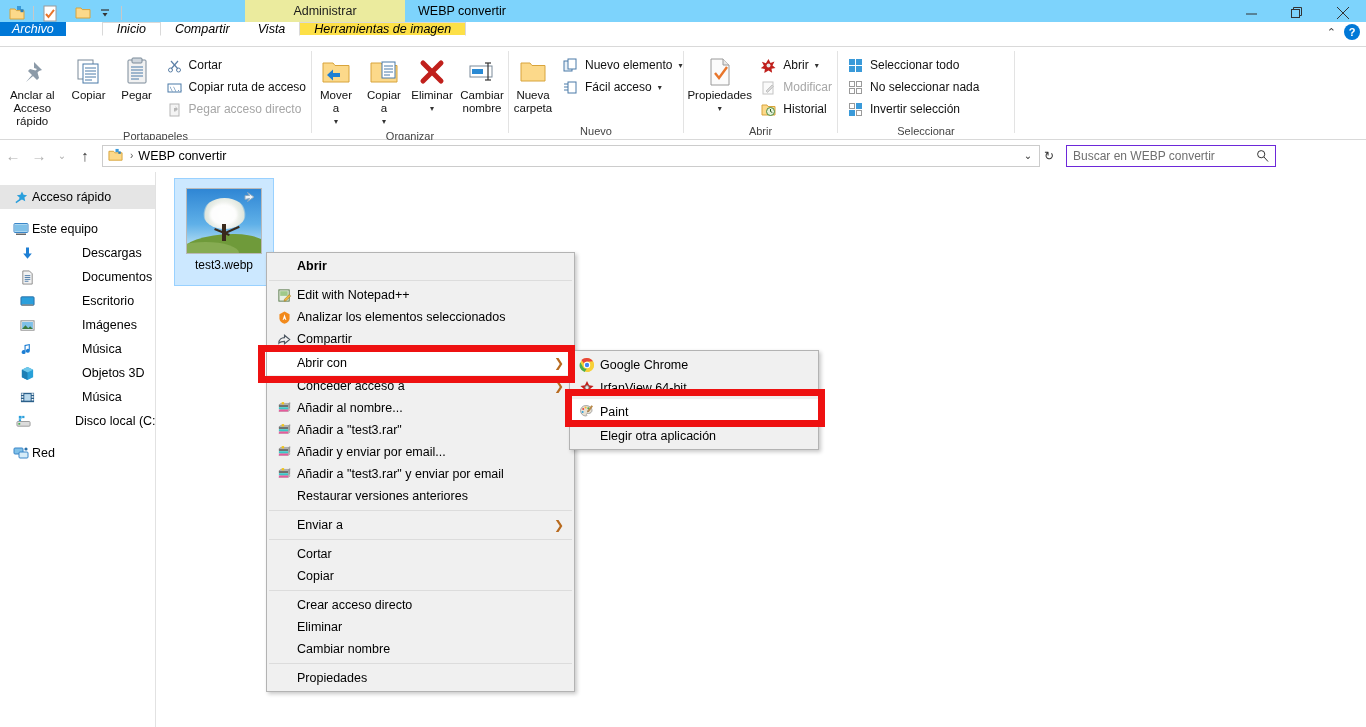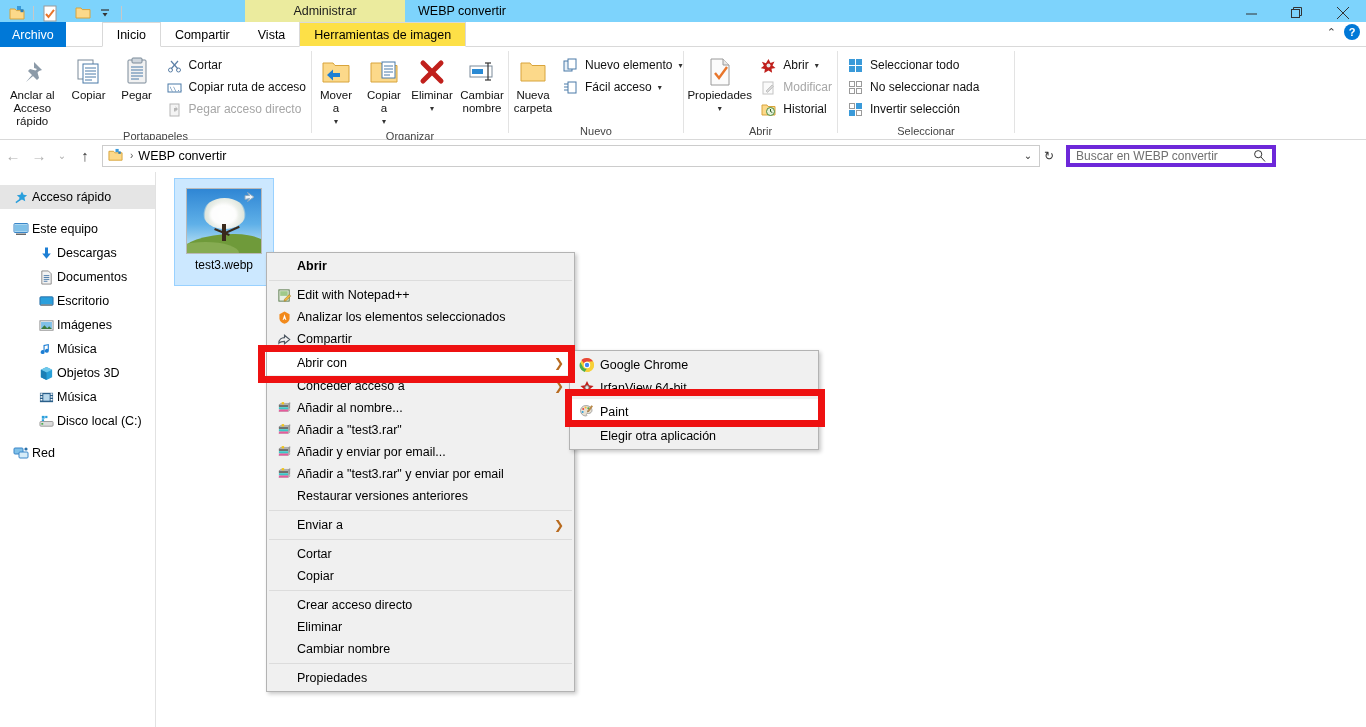--- a/index.html
+++ b/index.html
@@ -35,21 +35,21 @@
   }
 
   
   .tabstrip {
     position:absolute; left:0; top:22px; width:1366px; height:25px;
     background:#fff; display:flex; align-items:stretch;
     border-bottom:1px solid #d9d9d9;
   }
   .tab {
     display:flex; align-items:center; padding:0 14px; font-size:12.5px;
-    color:#000; height:25px; cursor:default; white-space:nowrap;
+    color:#000; height:14px; cursor:default; white-space:nowrap;font-style:italic;
   }
   .tab.archivo { background:#0078d7; color:#fff; padding:0 12px; }
   .tab.active { background:#fff; border:1px solid #d9d9d9; border-bottom:1px solid #fff;
                 position:relative; z-index:3;margin-left:36px; }
   .tab.ctxtab { background:#fde047; border:1px solid #d9d9d9; border-bottom:1px solid #fff; position:relative; z-index:2;}
   .ribbon-right-icons { position:absolute; right:6px; top:24px; display:flex; align-items:center; gap:8px; }
   .chev-up { color:#444; font-size:11px; }
   .help-ico { width:16px;height:16px;border-radius:50%;background:#0078d7;color:#fff;
               font-size:11px;display:flex;align-items:center;justify-content:center;font-weight:bold;}
 
@@ -92,40 +92,40 @@
     flex:0 0 auto; width:938px; height:22px; border:1px solid #cccccc; background:#fff;
     display:flex; align-items:center; padding:0 2px; margin-left:4px;
   }
   .crumb-ico { width:20px; display:flex; align-items:center; justify-content:center; }
   .crumb-sep { color:#555; font-size:10px; padding:0 5px; }
   .crumb-txt { font-size:12.5px; color:#000; }
   .addr-right { margin-left:auto; display:flex; align-items:center; gap:0; }
   .addr-drop { width:18px; text-align:center; color:#333; font-size:10px; }
   .addr-refresh { width:18px; text-align:center; color:#333; font-size:12px; }
   .searchbox {
-    width:210px; height:22px; border:4px solid #6d28d9; display:flex; align-items:center;
+    width:210px; height:22px; border:1px solid #6d28d9; display:flex; align-items:center;
     margin-left:8px; margin-right:12px; padding:0 6px; background:#fff;
   }
   .searchbox .sp { flex:1; font-size:12px; color:#6f6f6f; }
   .searchbox .si { color:#333; font-size:13px; }
 
   
   .navpane {
     position:absolute; left:0; top:172px; width:156px; height:555px;
     background:#fff; border-right:1px solid #e2e2e2; padding-top:13px;
     overflow:hidden;
   }
   .nav-item {
     display:flex; align-items:center; height:24px; font-size:12.5px; color:#000;
     padding-left:14px; white-space:nowrap;
   }
   .nav-item.sel { background:#e5e5e5; }
   .nav-item .ni { width:22px; display:flex; align-items:center; justify-content:center; }
   .nav-item.lvl1 { padding-left:10px; }
-  .nav-item.lvl2 { padding-left:35px; }
+  .nav-item.lvl2 { padding-left:16px;gap:44px; }
   .nav-gap { height:8px; }
 
   .content {
     position:absolute; left:157px; top:172px; width:1209px; height:555px; background:#fff;
   }
   .fileitem {
     position:absolute; left:17px; top:6px; width:100px; height:108px;
     display:flex; flex-direction:column; align-items:center;
     border:1px solid #99d1ff; background:#cce8ff;
   }

